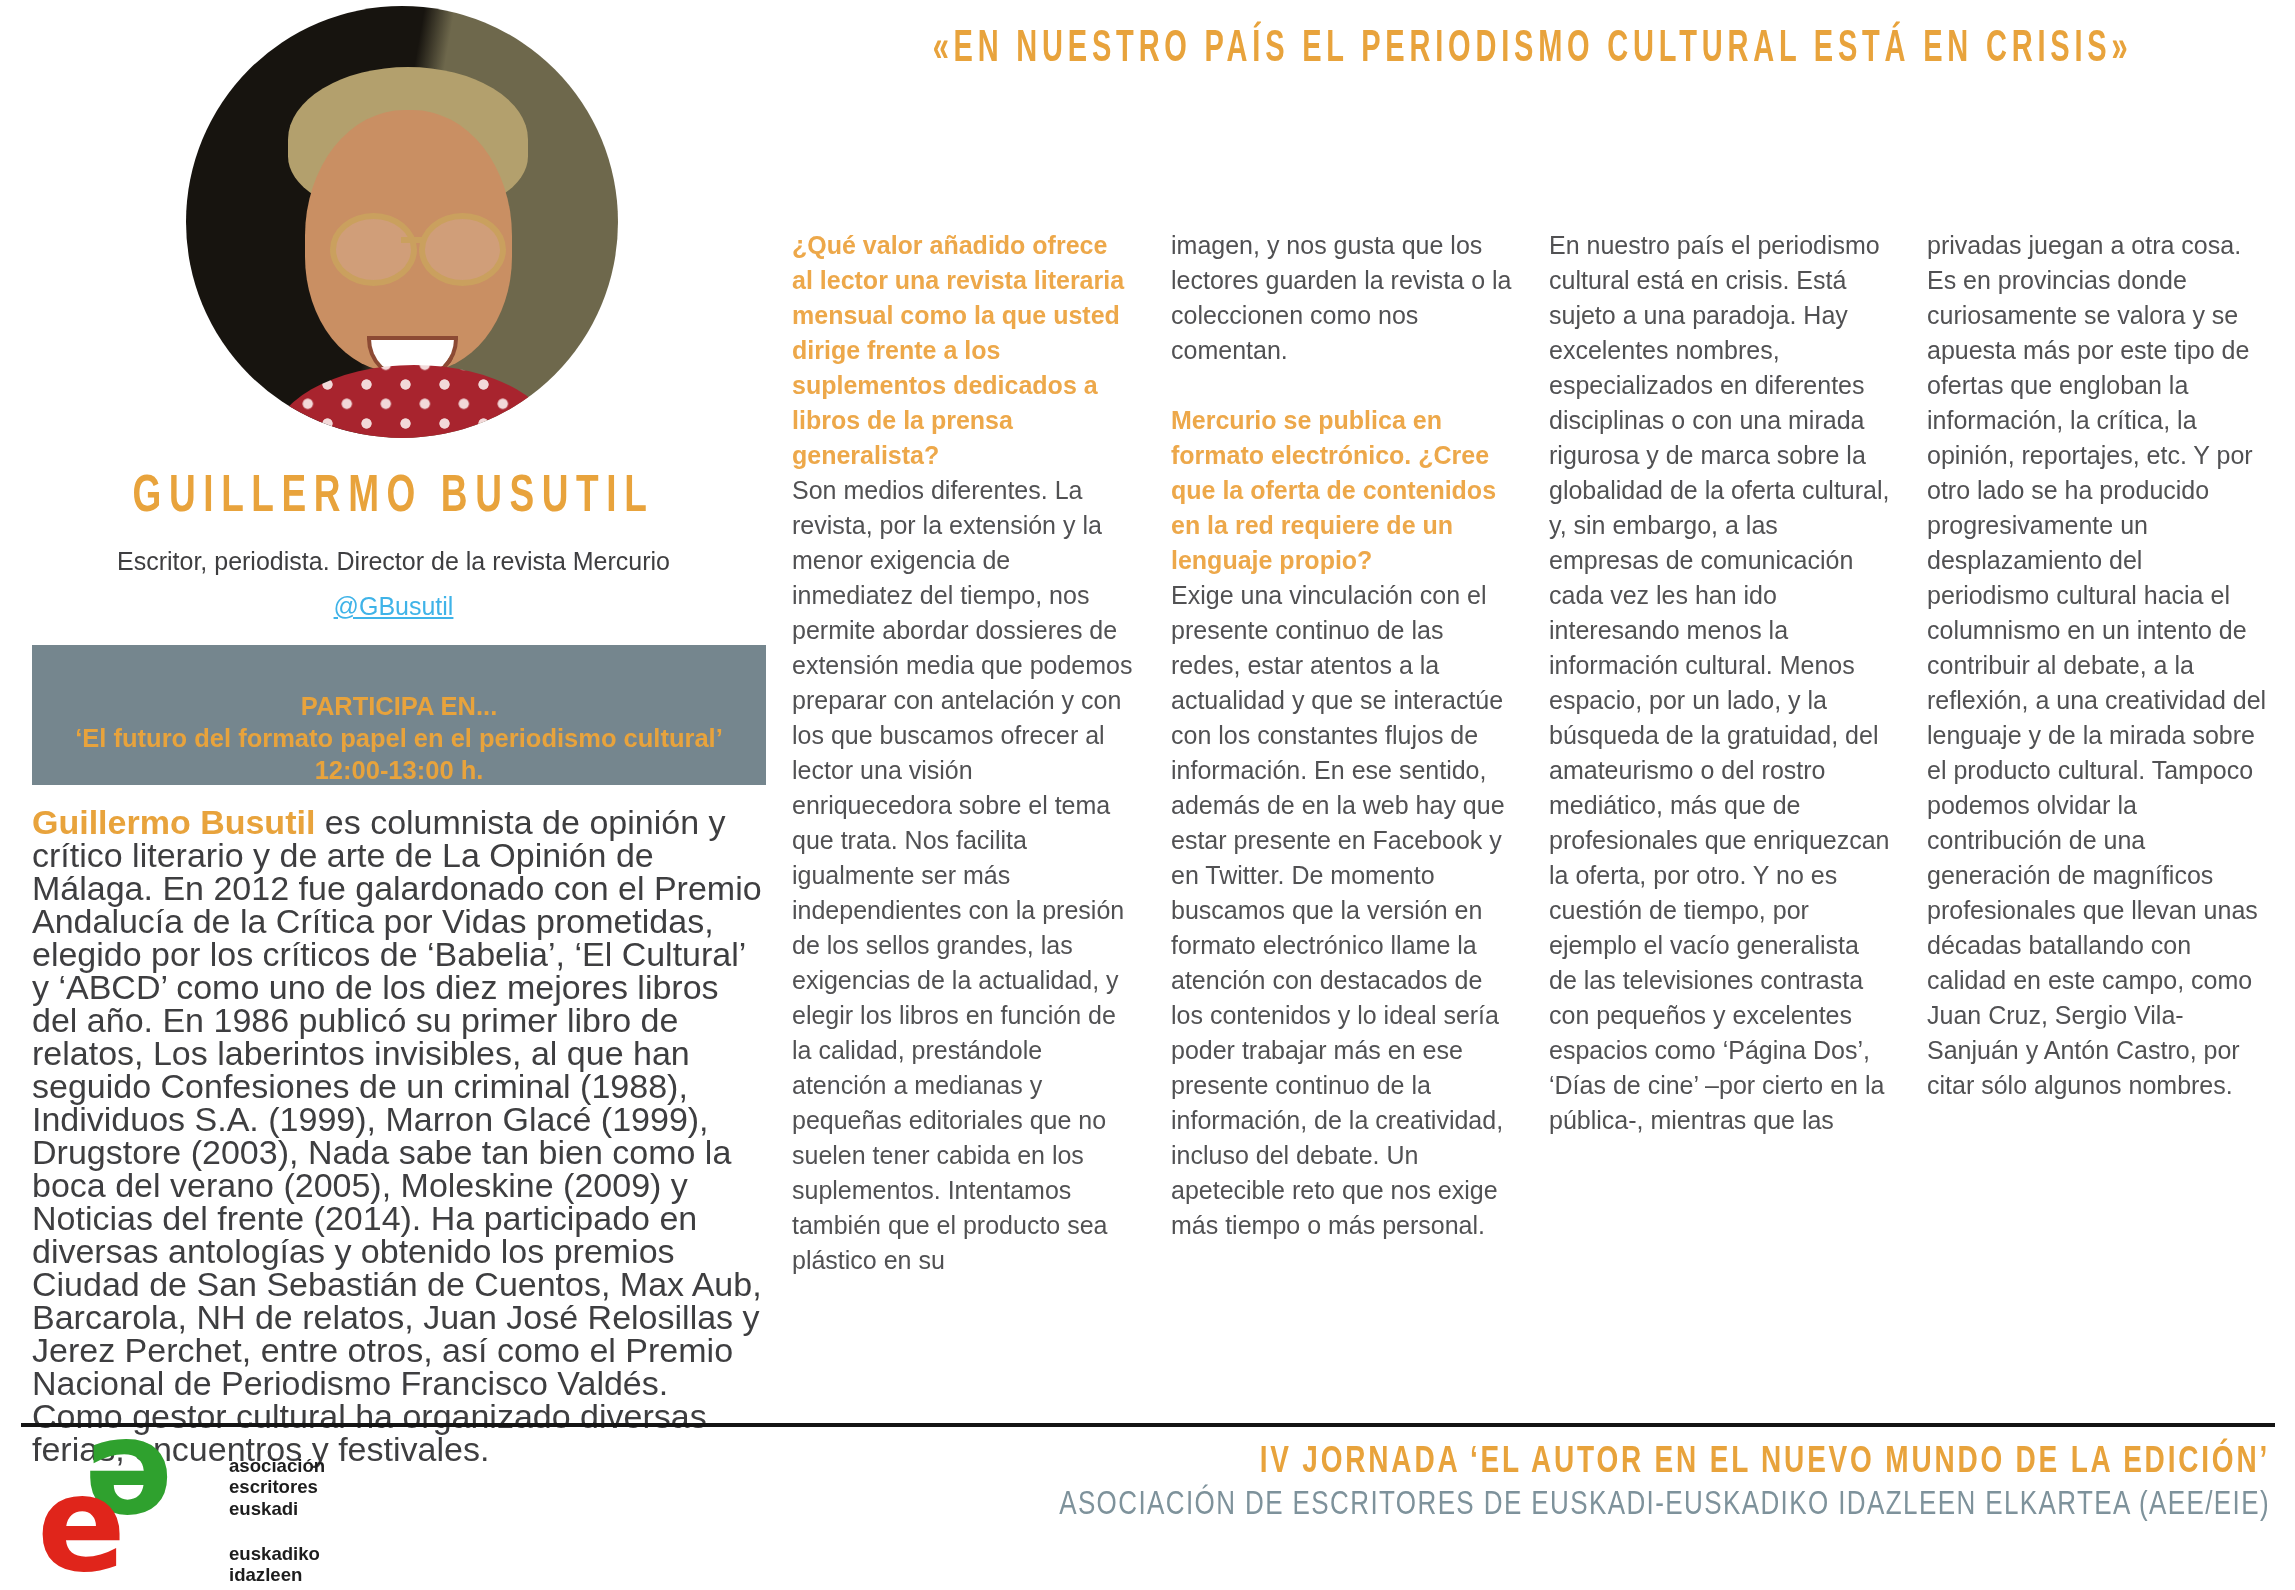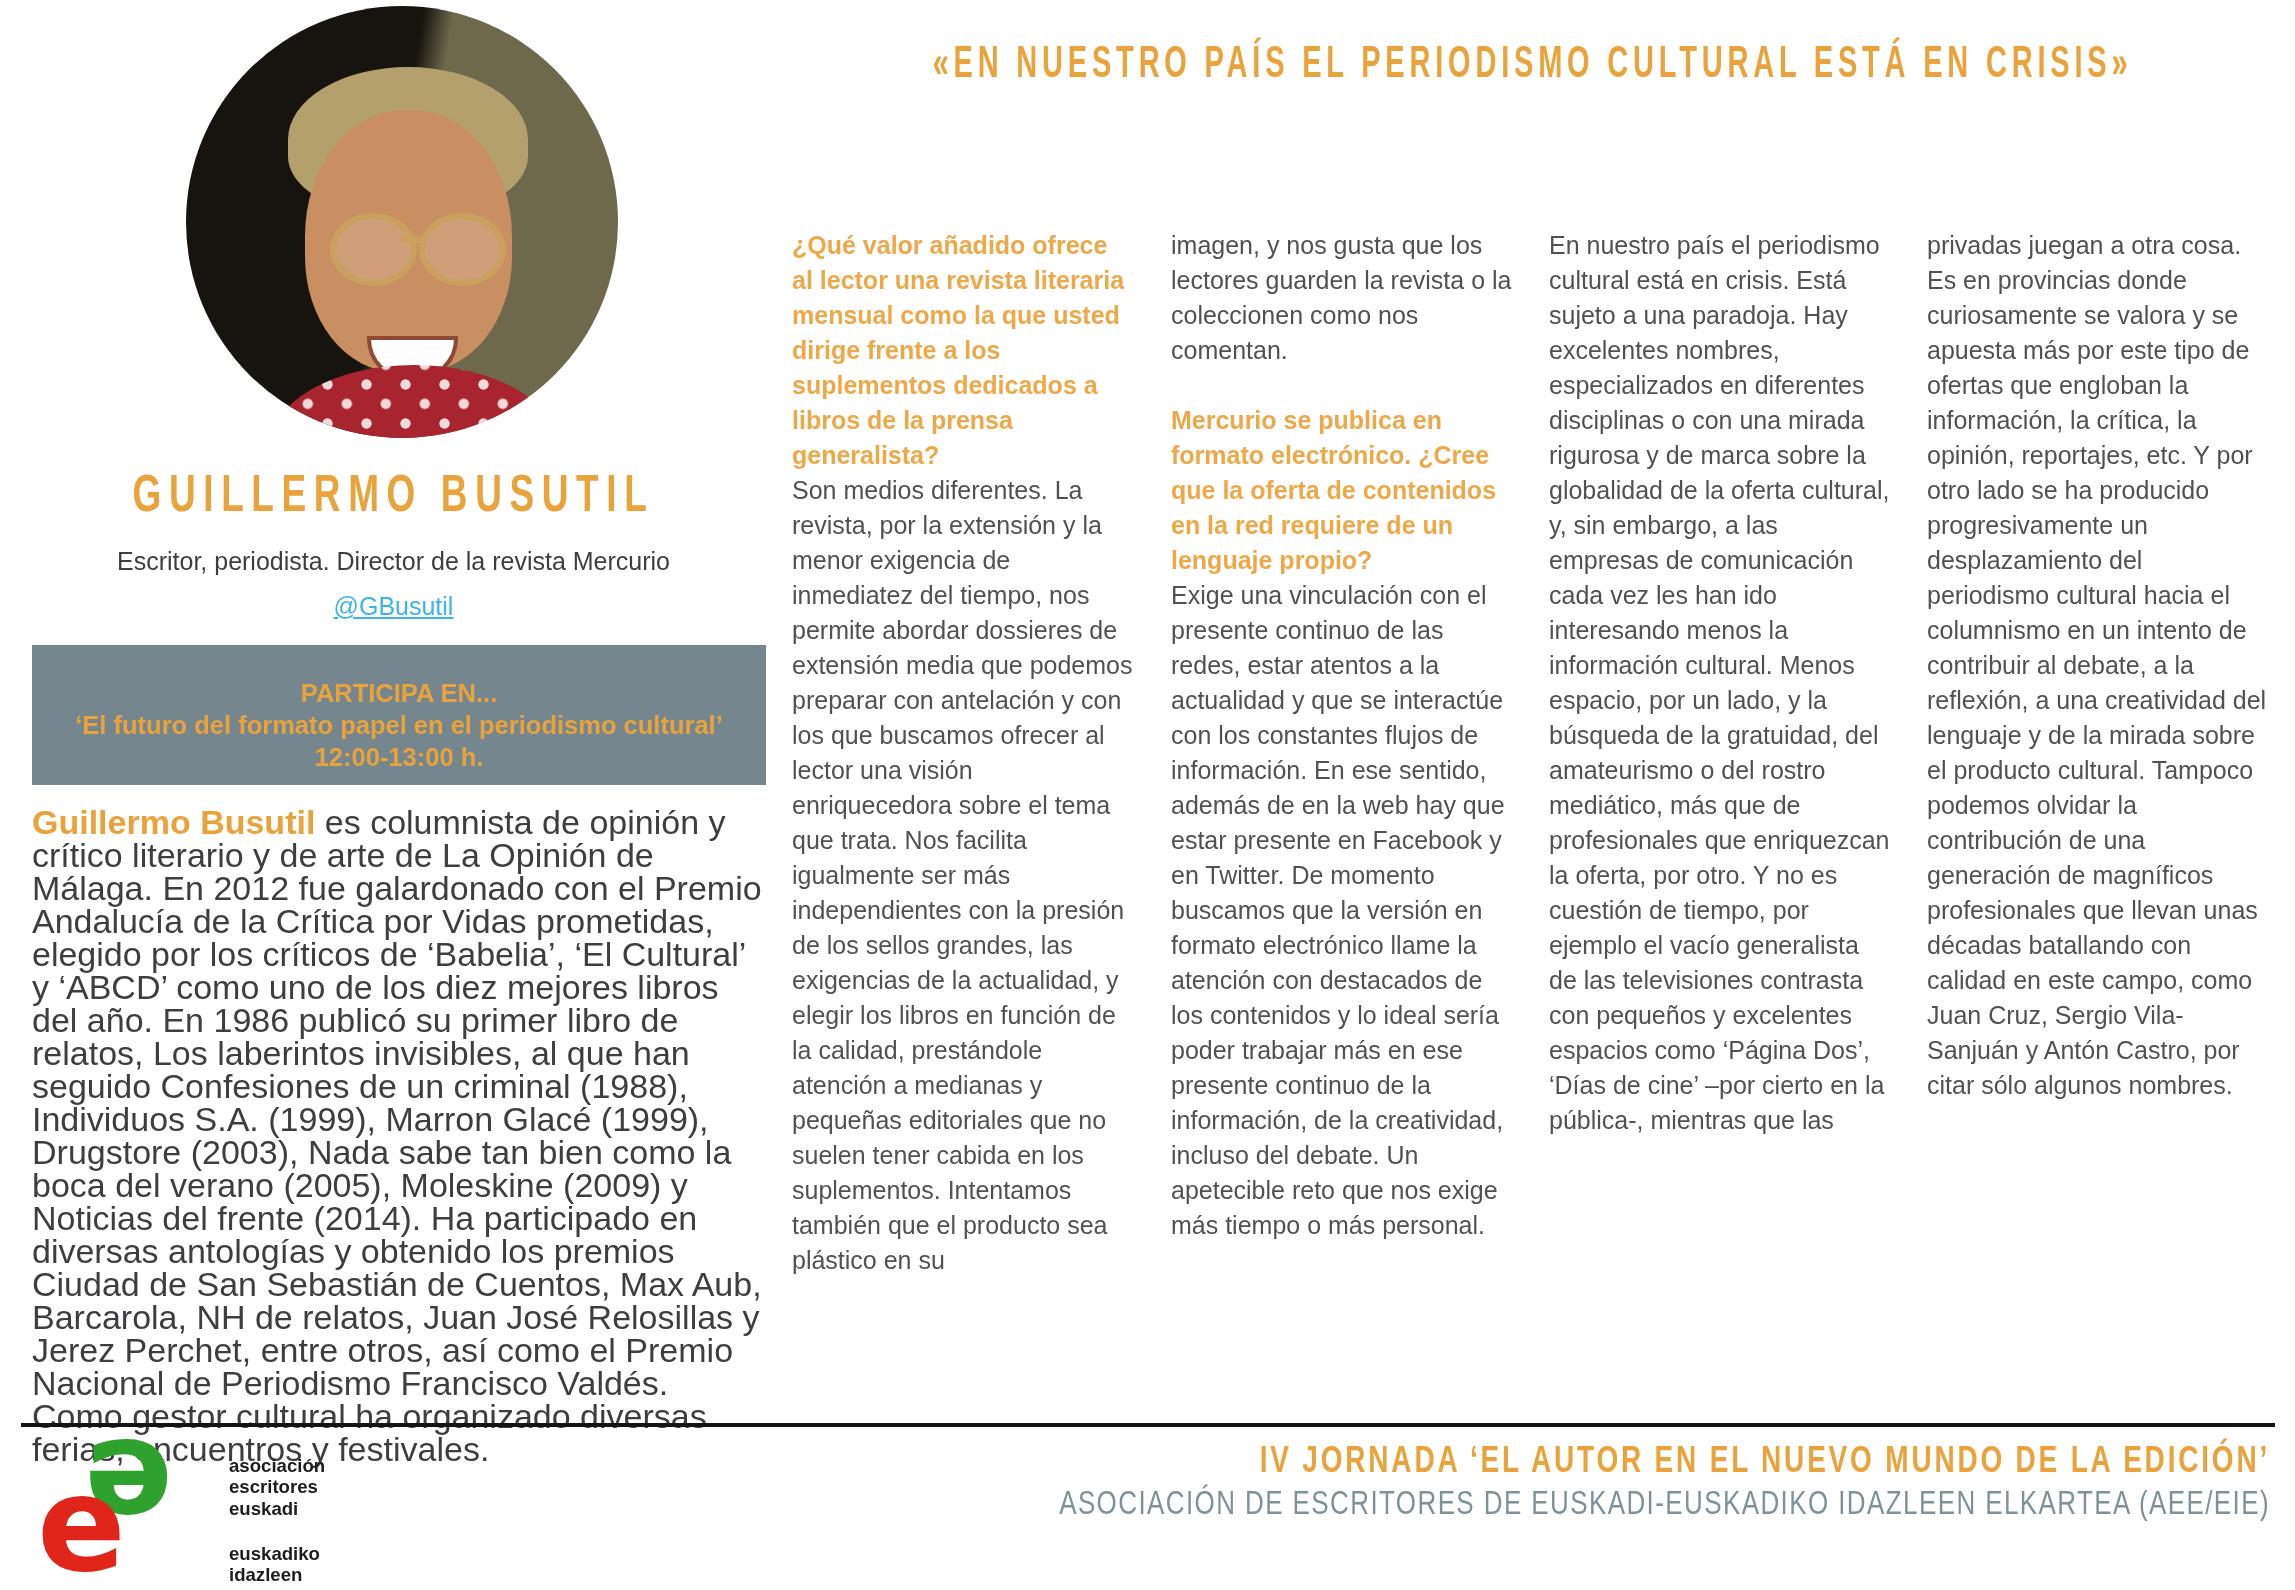--- a/index.html
+++ b/index.html
@@ -9,21 +9,21 @@
   html,body{margin:0;padding:0;}
   body{
     width:2295px;height:1590px;position:relative;background:#ffffff;
     font-family:"Liberation Sans", sans-serif;overflow:hidden;
   }
   .em{}
   .name{color:var(--accent);font-weight:bold;}
 
   
   .main-quote{
-    position:absolute;left:792px;top:48px;width:1481px;text-align:center;
+    position:absolute;left:792px;top:32px;width:1481px;text-align:center;
     color:var(--accent);font-weight:700;font-size:29px;letter-spacing:4.8px;white-space:nowrap;
   }
   .main-quote .stretch{display:inline-block;transform:scaleY(1.55);transform-origin:center 60%;}
 
   
   .photo{
     position:absolute;left:186px;top:5.5px;width:432px;height:432px;border-radius:50%;
     overflow:hidden;background:linear-gradient(100deg,#17140f 0 47%,#6e684c 53% 100%);
   }
   .photo .hair{position:absolute;left:102px;top:61px;width:240px;height:145px;background:#b3a06d;border-radius:52% 52% 40% 40%;}
@@ -44,21 +44,21 @@
   .profile-subtitle{
     position:absolute;left:21px;top:547px;width:745px;text-align:center;
     color:var(--bio);font-size:25px;
   }
   .profile-handle-row{position:absolute;left:21px;top:592px;width:745px;text-align:center;}
   .profile-handle{color:var(--link);font-size:25px;text-decoration:underline;cursor:pointer;}
 
   .participa{
     position:absolute;left:32px;top:645px;width:734px;height:140px;background:var(--box);
     color:var(--accent);font-weight:700;text-align:center;font-size:25.5px;line-height:32px;
-    box-sizing:border-box;padding-top:32px;
+    box-sizing:border-box;padding-top:45px;
   }
 
   .bio{
     position:absolute;left:32px;top:806px;width:736px;
     color:var(--bio);font-size:34px;line-height:33px;text-align:left;
   }
 
   
   .col{position:absolute;top:228px;width:343px;font-size:25px;line-height:35px;color:var(--ans);}
   .col.c1{left:792px;} .col.c2{left:1171px;} .col.c3{left:1549px;} .col.c4{left:1927px;}

